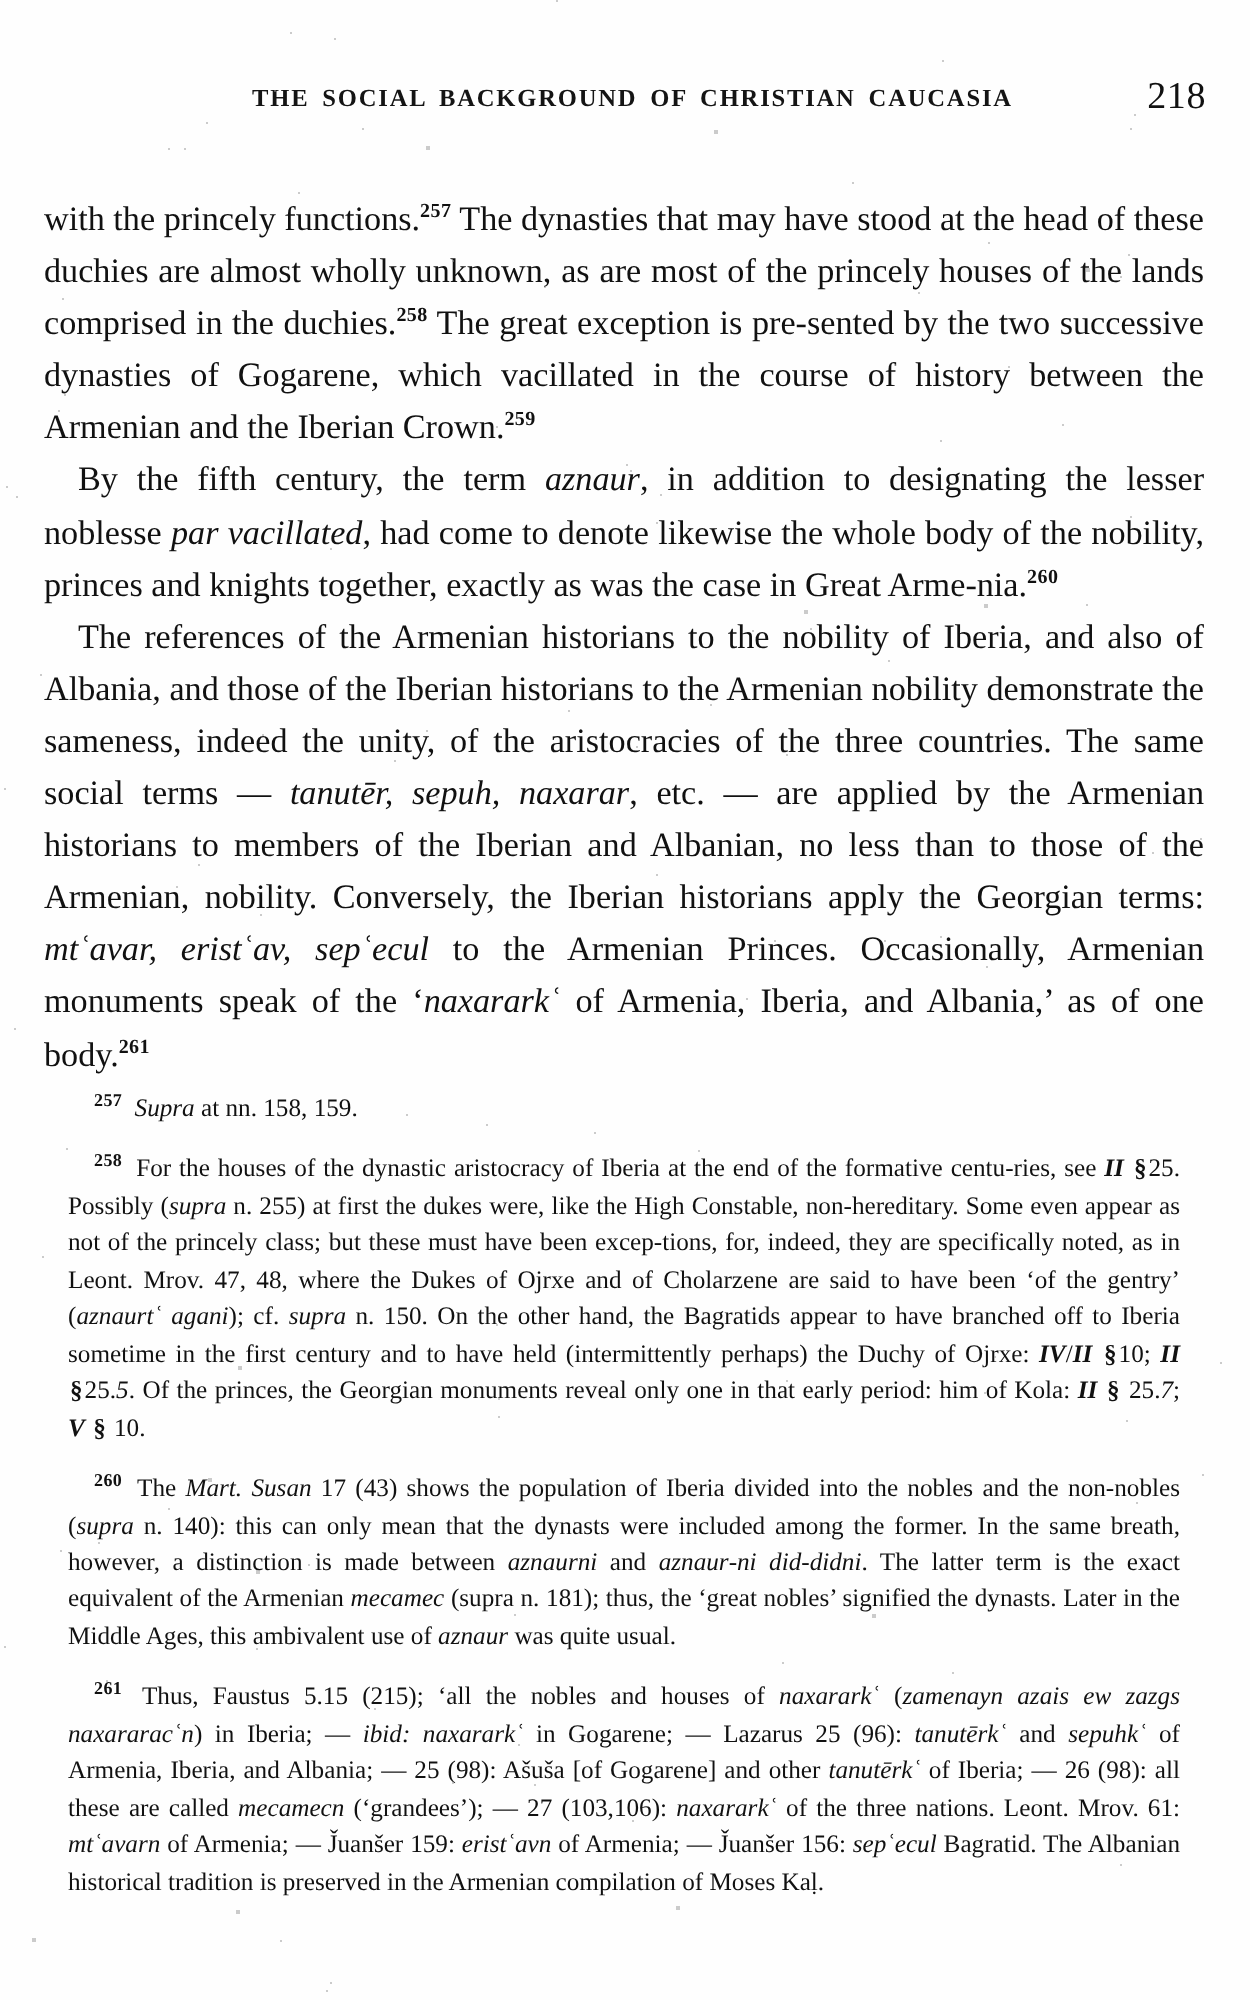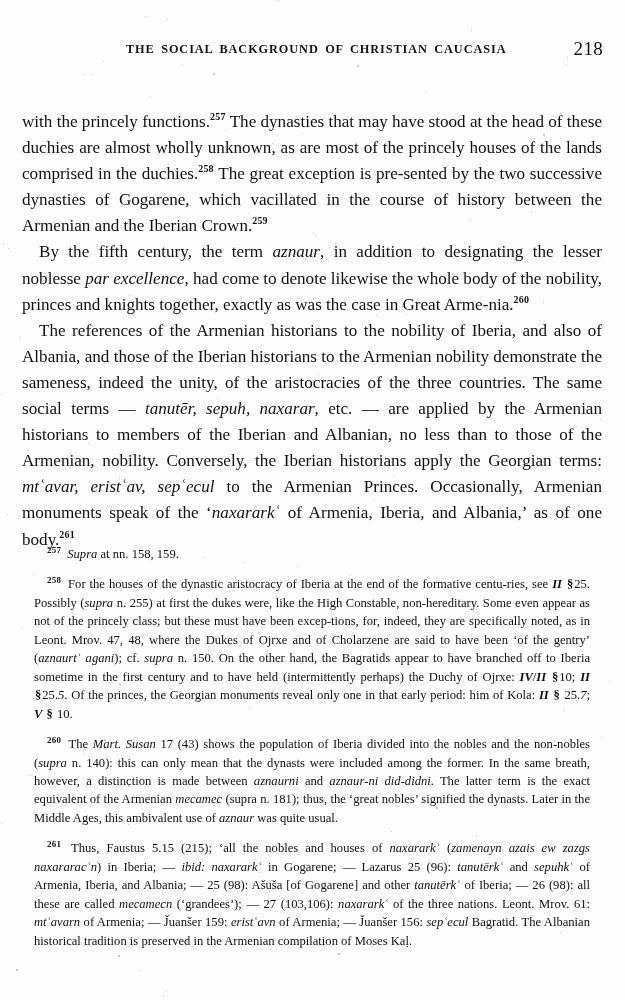--- a/index.html
+++ b/index.html
@@ -58,21 +58,21 @@
     position: absolute;
     left: 22px;
     top: 93px;
     width: 580px;
   }
   .para {
     font-size: 17.1px;
     line-height: 26.1px;
     text-align: justify;
     text-justify: inter-word;
-    margin: 16px 0 0 0;
+    margin: 4px 0 0 0;
     color: #111111;
     hyphens: manual;
   }
   .para + .para { margin-top: 0px; }
   .para.indent { text-indent: 17px; }
 
   i, .it { }
   sup.fn {
     font-size: 10px;
     vertical-align: super;
@@ -127,21 +127,21 @@
 
 <div class="page">
 
   <div class="running-head">
     <div class="rh-title">The Social Background of Christian Caucasia</div>
     <div class="rh-pageno">218</div>
   </div>
 
   <div class="body-col">
     <p class="para">with the princely functions.<sup class="fn">257</sup> The dynasties that may have stood at the head of these duchies are almost wholly unknown, as are most of the princely houses of the lands comprised in the duchies.<sup class="fn">258</sup> The great exception is pre‑sented by the two successive dynasties of Gogarene, which vacillated in the course of history between the Armenian and the Iberian Crown.<sup class="fn">259</sup></p>
-    <p class="para indent">By the fifth century, the term <i>aznaur</i>, in addition to designating the lesser noblesse <i>par excellence</i>, had come to denote likewise the whole body of the nobility, princes and knights together, exactly as was the case in Great Arme‑nia.<sup class="fn">260</sup></p>
+    <p class="para indent">By the fifth century, the term <i>aznaur</i>, in addition to designating the lesser noblesse <i>par vacillated</i>, had come to denote likewise the whole body of the nobility, princes and knights together, exactly as was the case in Great Arme‑nia.<sup class="fn">260</sup></p>
     <p class="para indent">The references of the Armenian historians to the nobility of Iberia, and also of Albania, and those of the Iberian historians to the Armenian nobility demonstrate the sameness, indeed the unity, of the aristocracies of the three countries. The same social terms — <i>tanutēr, sepuh, naxarar</i>, etc. — are applied by the Armenian historians to members of the Iberian and Albanian, no less than to those of the Armenian, nobility. Conversely, the Iberian historians apply the Georgian terms: <i>mtʿavar, eristʿav, sepʿecul</i> to the Armenian Princes. Occasionally, Armenian monuments speak of the ‘<i>naxararkʿ</i> of Armenia, Iberia, and Albania,’ as of one body.<sup class="fn">261</sup></p>
   </div>
 
   <div class="notes">
     <p class="note"><sup class="fnm">257</sup> <i>Supra</i> at nn. 158, 159.</p>
     <p class="note"><sup class="fnm">258</sup> For the houses of the dynastic aristocracy of Iberia at the end of the formative centu‑ries, see <b>II</b> <span class="sect">§</span>25. Possibly (<i>supra</i> n. 255) at first the dukes were, like the High Constable, non‑hereditary. Some even appear as not of the princely class; but these must have been excep‑tions, for, indeed, they are specifically noted, as in Leont. Mrov. 47, 48, where the Dukes of Ojrxe and of Cholarzene are said to have been ‘of the gentry’ (<i>aznaurtʿ agani</i>); cf. <i>supra</i> n. 150. On the other hand, the Bagratids appear to have branched off to Iberia sometime in the first century and to have held (intermittently perhaps) the Duchy of Ojrxe: <b>IV</b>/<b>II</b> <span class="sect">§</span>10; <b>II</b> <span class="sect">§</span>25.<i>5</i>. Of the princes, the Georgian monuments reveal only one in that early period: him of Kola: <b>II</b> <span class="sect">§</span> 25.<i>7</i>; <b>V</b> <span class="sect">§</span> 10.</p>
     <p class="note"><sup class="fnm">260</sup> The <i>Mart. Susan</i> 17 (43) shows the population of Iberia divided into the nobles and the non-nobles (<i>supra</i> n. 140): this can only mean that the dynasts were included among the former. In the same breath, however, a distinction is made between <i>aznaurni</i> and <i>aznaur‑ni did-didni</i>. The latter term is the exact equivalent of the Armenian <i>mecamec</i> (supra n. 181); thus, the ‘great nobles’ signified the dynasts. Later in the Middle Ages, this ambivalent use of <i>aznaur</i> was quite usual.</p>
     <p class="note"><sup class="fnm">261</sup> Thus, Faustus 5.15 (215); ‘all the nobles and houses of <i>naxararkʿ</i> (<i>zamenayn azais ew zazgs naxararacʿn</i>) in Iberia; — <i>ibid: naxararkʿ</i> in Gogarene; — Lazarus 25 (96): <i>tanutērkʿ</i> and <i>sepuhkʿ</i> of Armenia, Iberia, and Albania; — 25 (98): Ašuša [of Gogarene] and other <i>tanutērkʿ</i> of Iberia; — 26 (98): all these are called <i>mecamecn</i> (‘grandees’); — 27 (103,106): <i>naxararkʿ</i> of the three nations. Leont. Mrov. 61: <i>mtʿavarn</i> of Armenia; — J̌uanšer 159: <i>eristʿavn</i> of Armenia; — J̌uanšer 156: <i>sepʿecul</i> Bagratid. The Albanian historical tradition is preserved in the Armenian compilation of Moses Kaḷ.</p>
   </div>
 

